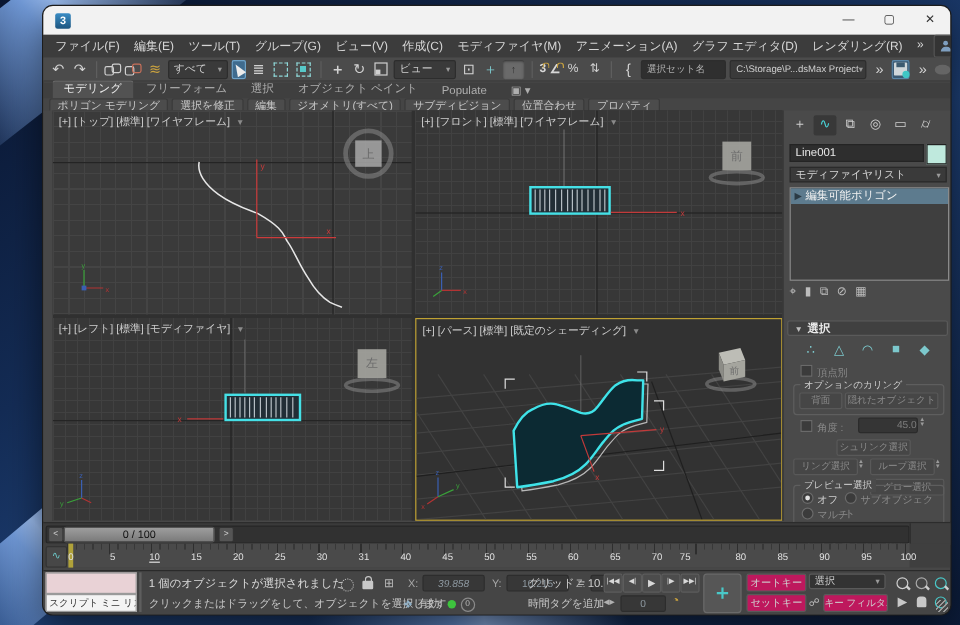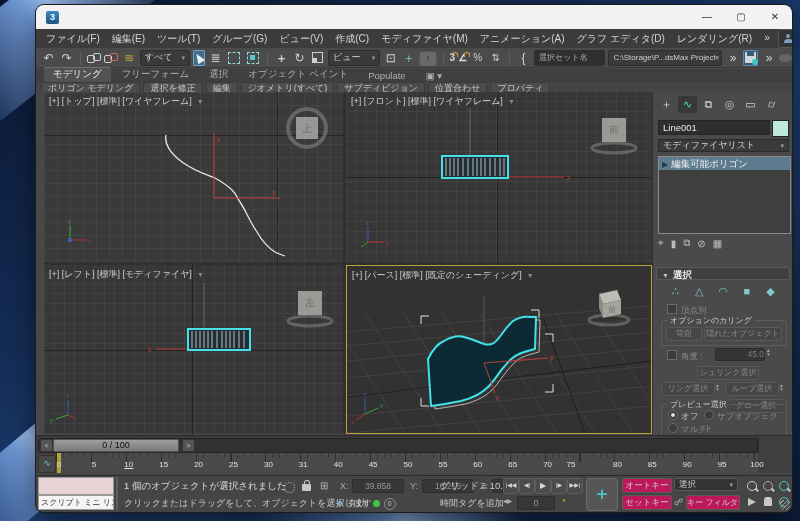--- a/index.html
+++ b/index.html
@@ -463,21 +463,21 @@
       <div id="listener-pink"></div>
       <div id="listener-white">スクリプト ミニ リス</div>
       <div class="abs" style="left:80px;top:1px;width:2px;height:33px;background:#5e5e5e;"></div>
 
       <span class="st1" style="left:88px;">1 個のオブジェクトが選択されました</span>
       <div class="abs" style="left:248px;top:6px;width:9px;height:9px;border:1px dotted #b8b8b8;border-radius:50%;"></div>
       <span class="lock" style="left:266px;top:8px;"></span>
       <span class="abs" style="left:284px;top:4px;color:#b8b8b8;font-size:10px;">⊞</span>
 
       <span class="nlab" style="left:304px;">X:</span>
-      <span class="nfld" style="left:316px;width:50px;">39.858</span>
+      <span class="nfld" style="left:316px;width:50px;font-style:italic;">39.858</span>
       <span class="nlab" style="left:374px;">Y:</span>
       <span class="nfld" style="left:386px;width:50px;">10.215</span>
       <span class="nlab" style="left:444px;">Z:</span>
       <span class="nfld" style="left:456px;width:36px;">0.0</span>
 
       <span class="st2" style="left:88px;">クリックまたはドラッグをして、オブジェクトを選択します</span>
       <span class="st2" style="left:300px;display:flex;align-items:center;gap:4px;">
         <span style="color:#8fb0c8;font-size:9px;">❖</span>
         <span>有効:</span>
         <span class="dot" style="background:#3ec43e;"></span>

